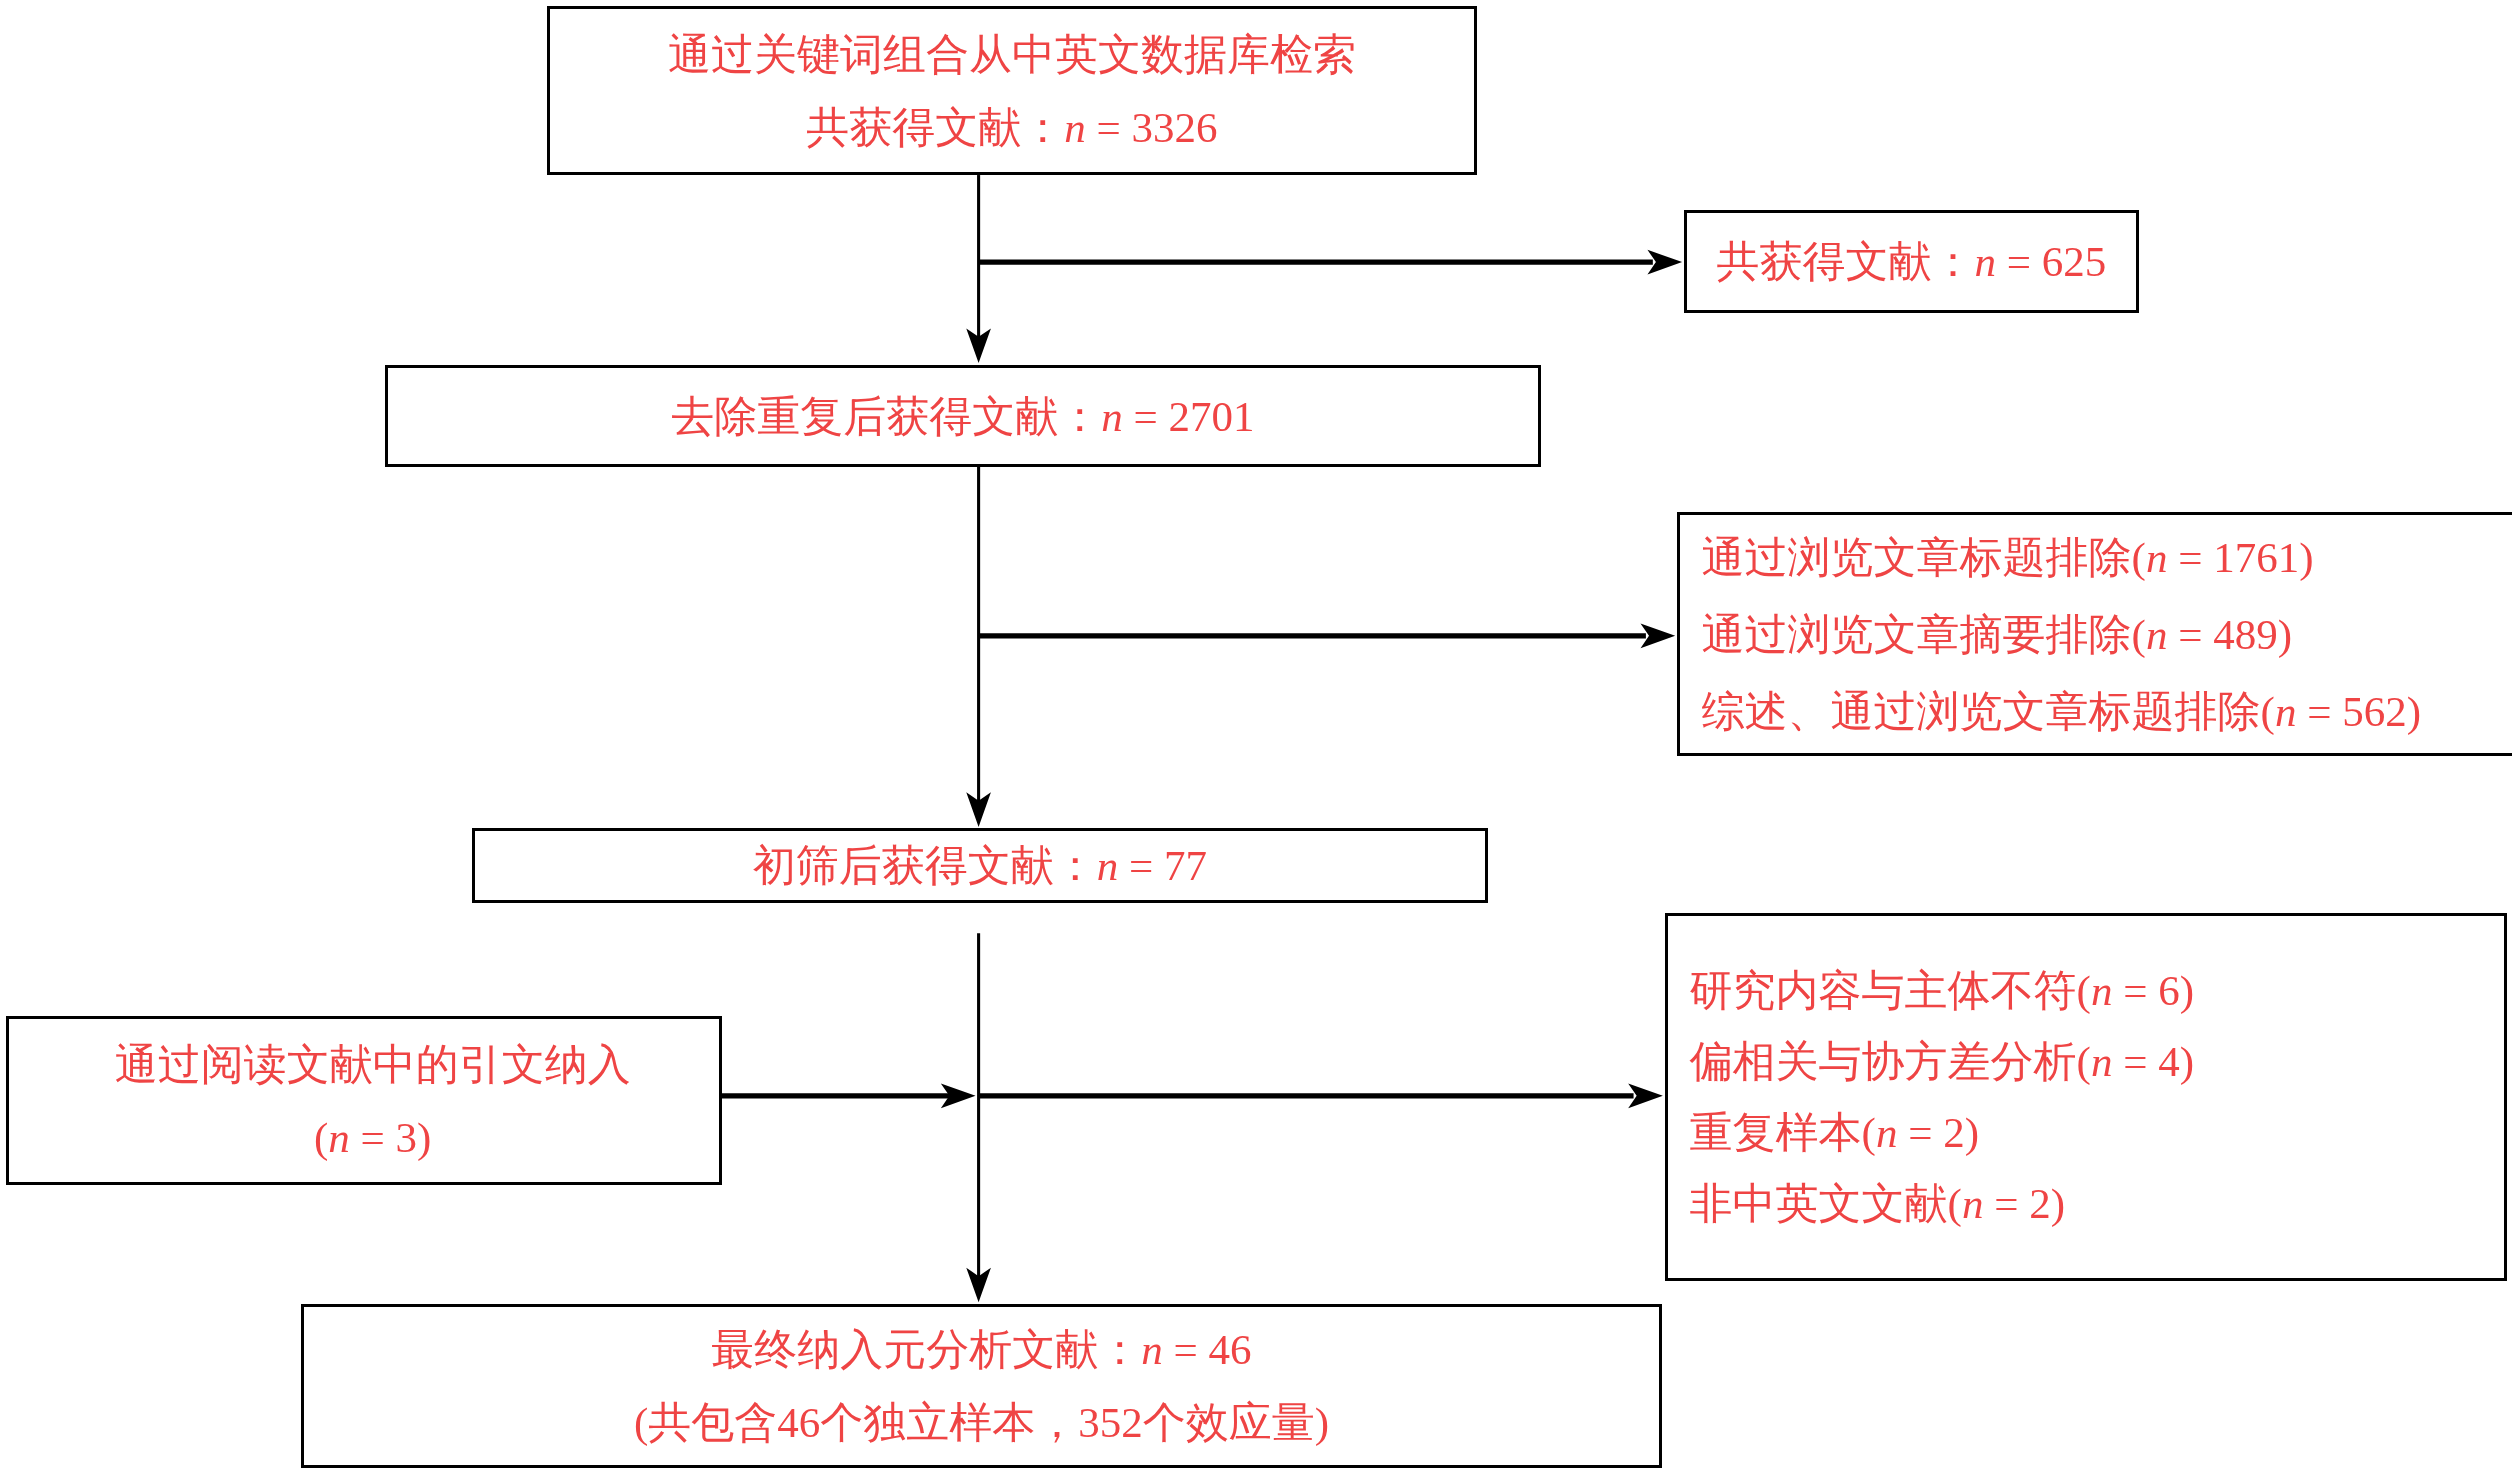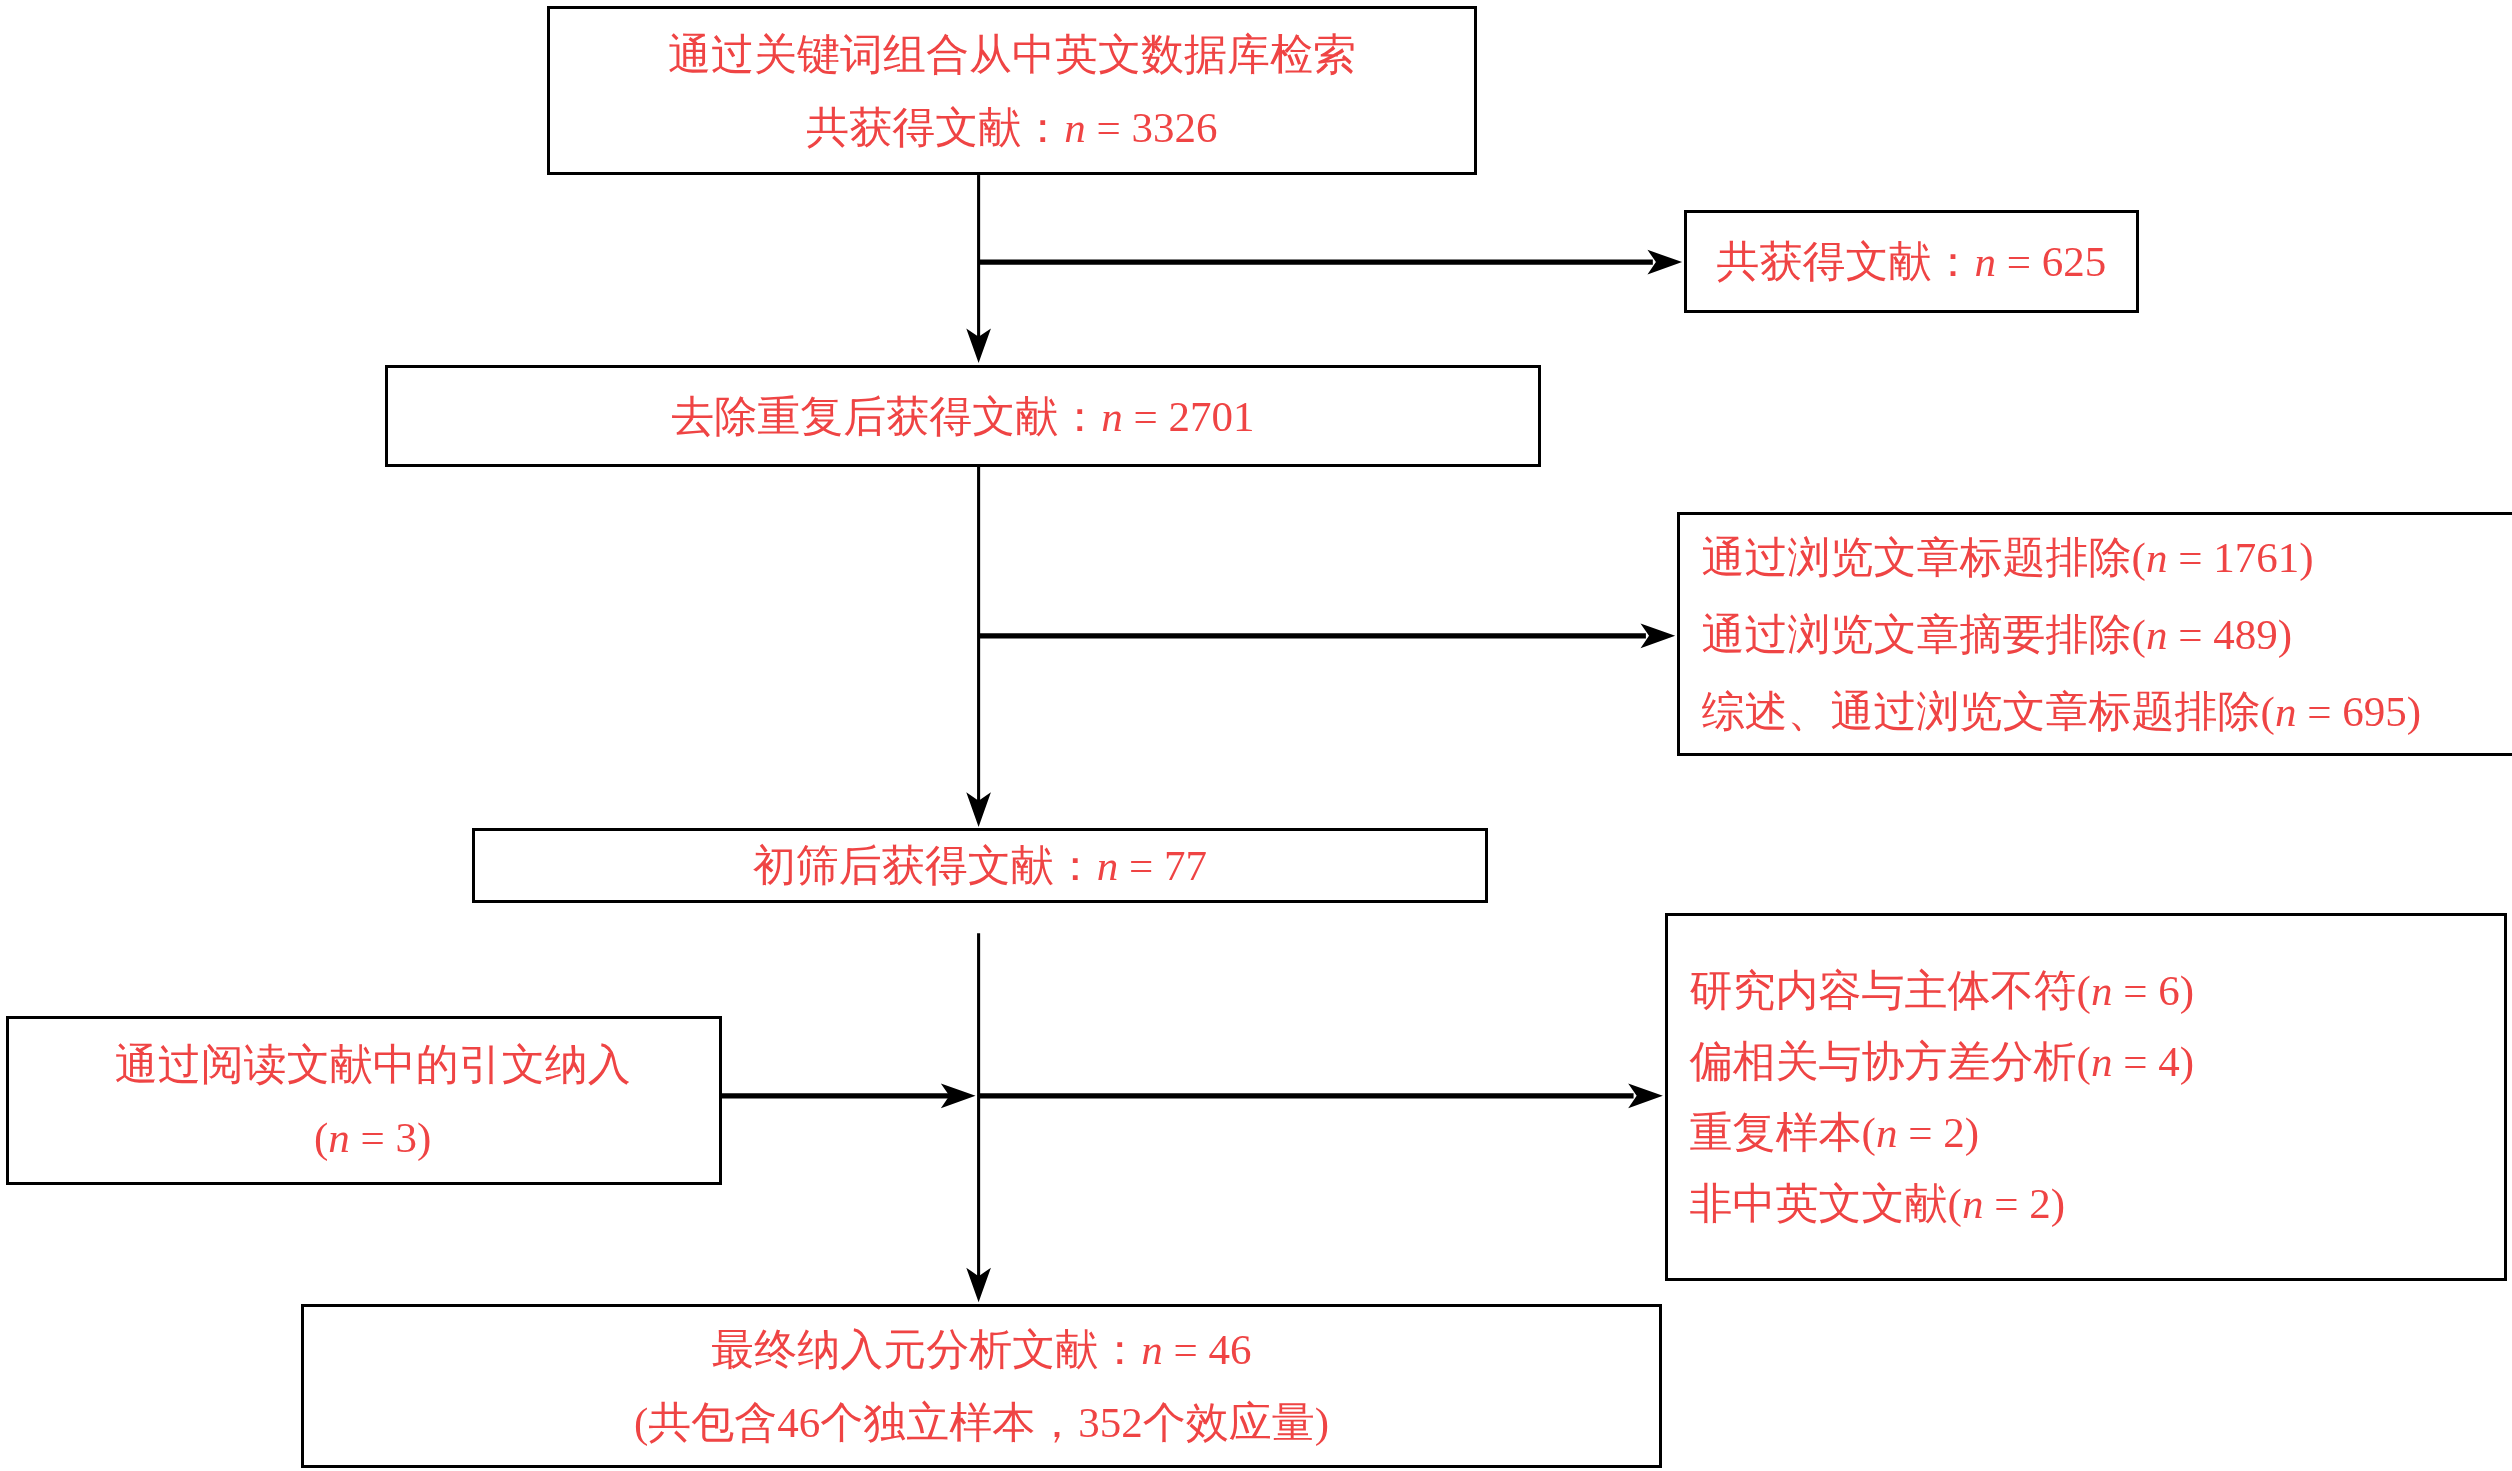--- a/index.html
+++ b/index.html
@@ -99,21 +99,21 @@
     <div class="line"><span>共获得文献：</span><i class="nvar">n</i><span> = 625</span></div>
   </div>
 
   <div class="box box-dedup">
     <div class="line"><span>去除重复后获得文献：</span><i class="nvar">n</i><span> = 2701</span></div>
   </div>
 
   <div class="box box-exclusions-screening left-align">
     <div class="line"><span>通过浏览文章标题排除(</span><i class="nvar">n</i><span> = 1761)</span></div>
     <div class="line"><span>通过浏览文章摘要排除(</span><i class="nvar">n</i><span> = 489)</span></div>
-    <div class="line"><span>综述、通过浏览文章标题排除(</span><i class="nvar">n</i><span> = 695)</span></div>
+    <div class="line"><span>综述、通过浏览文章标题排除(</span><i class="nvar">n</i><span> = 562)</span></div>
   </div>
 
   <div class="box box-initial">
     <div class="line"><span>初筛后获得文献：</span><i class="nvar">n</i><span> = 77</span></div>
   </div>
 
   <div class="box box-citation">
     <div class="line"><span>通过阅读文献中的引文纳入</span></div>
     <div class="line"><span>(</span><i class="nvar">n</i><span> = 3)</span></div>
   </div>

